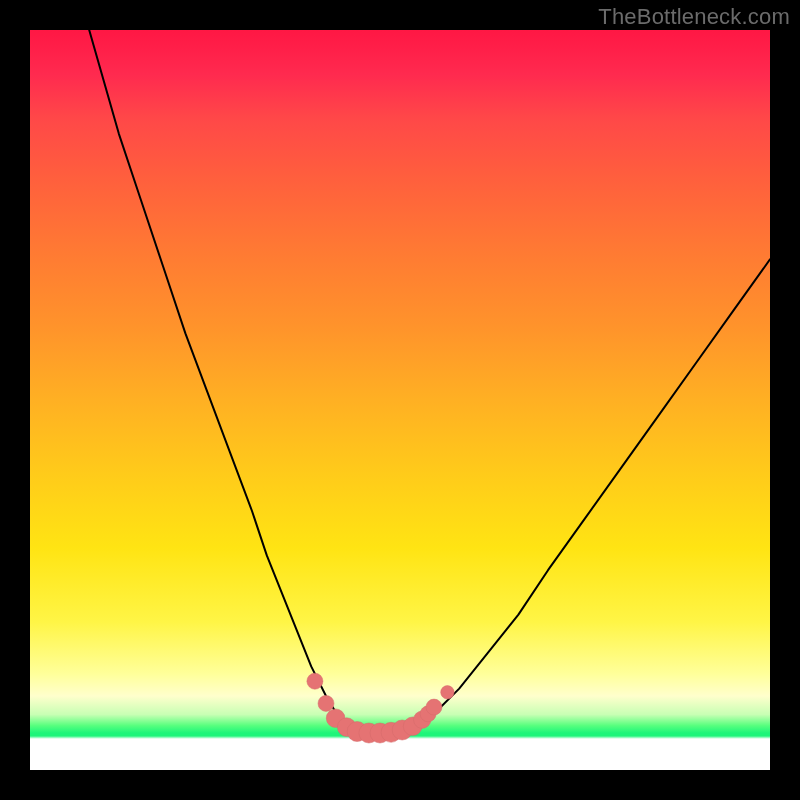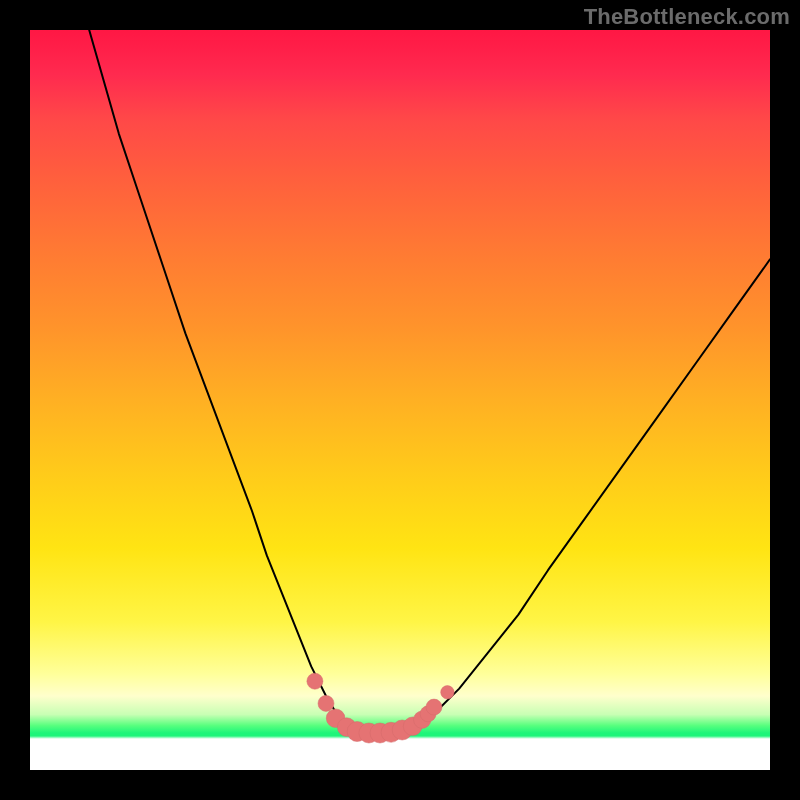--- a/index.html
+++ b/index.html
@@ -47,21 +47,21 @@
       #ffffff 95.8%,
       #ffffff 100%
     );
   }
   .watermark {
     position: absolute;
     top: 4px;
     right: 10px;
     color: #6b6b6b;
     font-size: 22px;
-    font-weight: 700;
+    font-weight: 400;
     letter-spacing: 0.2px;
   }
   svg.curve {
     position: absolute;
     top: 0;
     left: 0;
   }
 </style>
 </head>
 <body>

